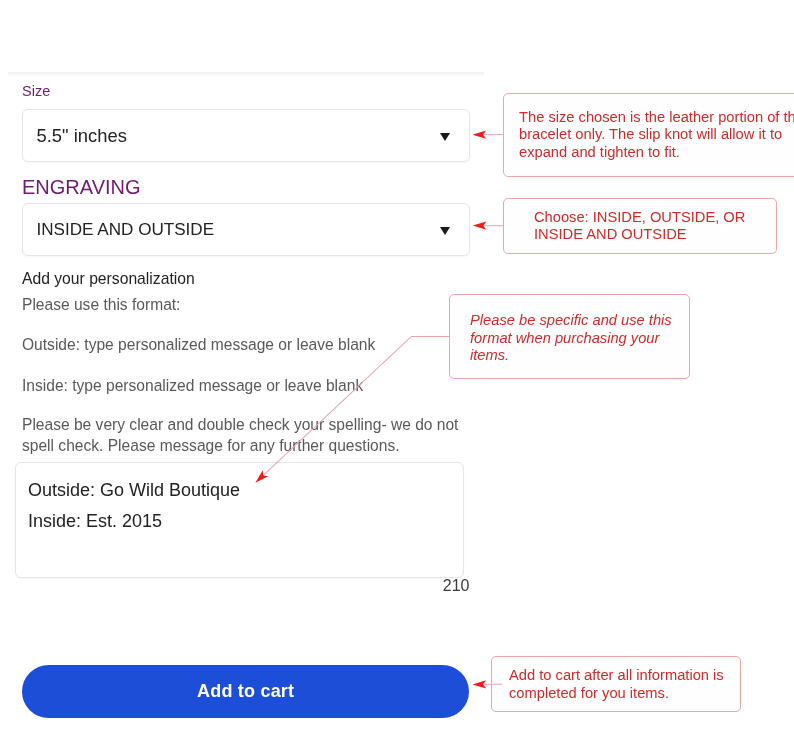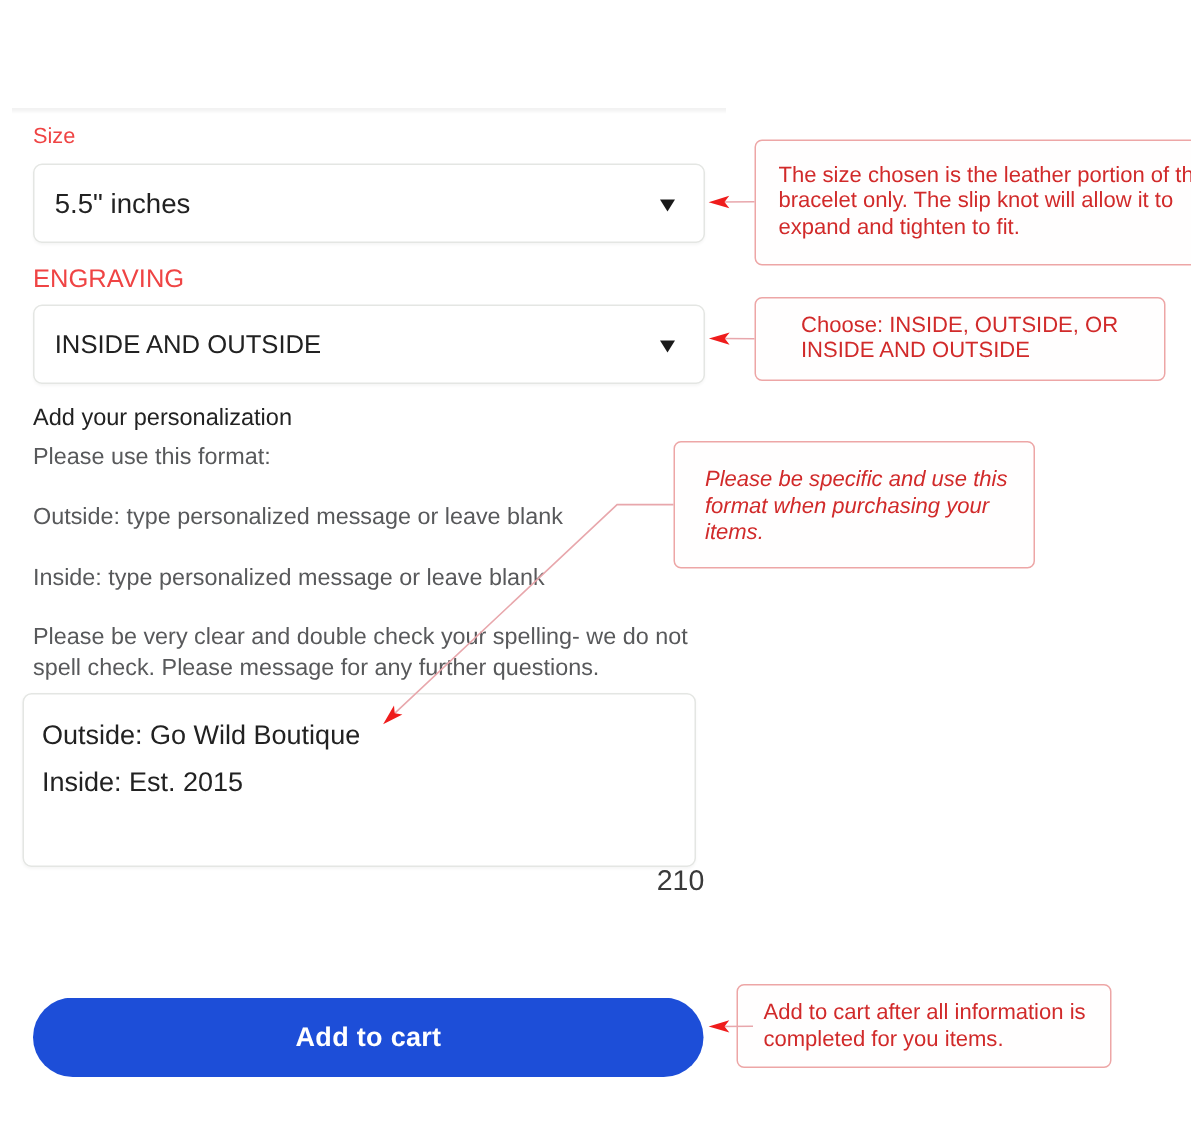--- a/index.html
+++ b/index.html
@@ -16,23 +16,23 @@
     background:#f8f9f9;border-radius:2px 2px 0 0;
     display:flex;align-items:center;justify-content:center;
   }
   .addr-inner{display:flex;align-items:center;gap:6.2px;margin-left:3px;}
   .lock-icon{display:block;width:7.8px;height:10.4px;line-height:0;}
   .addr-text{font-size:14px;color:#1f1f1f;letter-spacing:-0.1px;}
   .addr-shadow{position:absolute;left:8px;top:72px;width:476px;height:4px;
      background:linear-gradient(to bottom,rgba(0,0,0,0.055) 0,rgba(0,0,0,0.045) 35%,rgba(0,0,0,0) 100%);}
 
   
-  .lbl{position:absolute;color:#ef4444;}
+  .lbl{position:absolute;color:#701a75;}
   #lbl-size{left:22px;top:83px;font-size:14.5px;}
-  #lbl-engraving{left:22px;top:176px;font-size:17px;}
+  #lbl-engraving{left:22px;top:176px;font-size:20px;}
   #lbl-personalization{left:22px;top:269.5px;font-size:15.7px;color:#222222;text-align:center;}
 
   
   .select{
     position:absolute;background:#fff;border:1px solid #e4e6e3;border-radius:6px;
     box-shadow:0 1px 2px rgba(0,0,0,0.04);
   }
   #sel-size{left:21.5px;top:109px;width:446.5px;height:51px;}
   #sel-engraving{left:21.5px;top:203px;width:446.5px;height:51px;}
   .select .val{position:absolute;left:14px;top:50%;transform:translateY(-50%);
@@ -53,21 +53,21 @@
   
   .textarea{
     position:absolute;left:15px;top:462px;width:446.5px;height:114px;
     background:#fff;border:1px solid #e4e6e3;border-radius:6px;
     box-shadow:0 1px 2px rgba(0,0,0,0.04);
   }
   .ta-line{position:absolute;left:12px;font-size:18px;color:#222222;white-space:nowrap;}
   #ta1{top:17px;}
   #ta2{top:48px;}
   .counter{position:absolute;left:21.5px;top:577px;width:448px;text-align:right;
-     font-size:19px;color:#3a3a3a;}
+     font-size:16px;color:#3a3a3a;}
 
   
   .cart-btn{
     position:absolute;left:21.6px;top:665px;width:447.3px;height:53px;
     background:#1d4ed8;border-radius:27px;color:#fff;
     display:flex;align-items:center;justify-content:center;
     font-size:18px;font-weight:bold;letter-spacing:0.2px;will-change:transform;
   }
 
   

